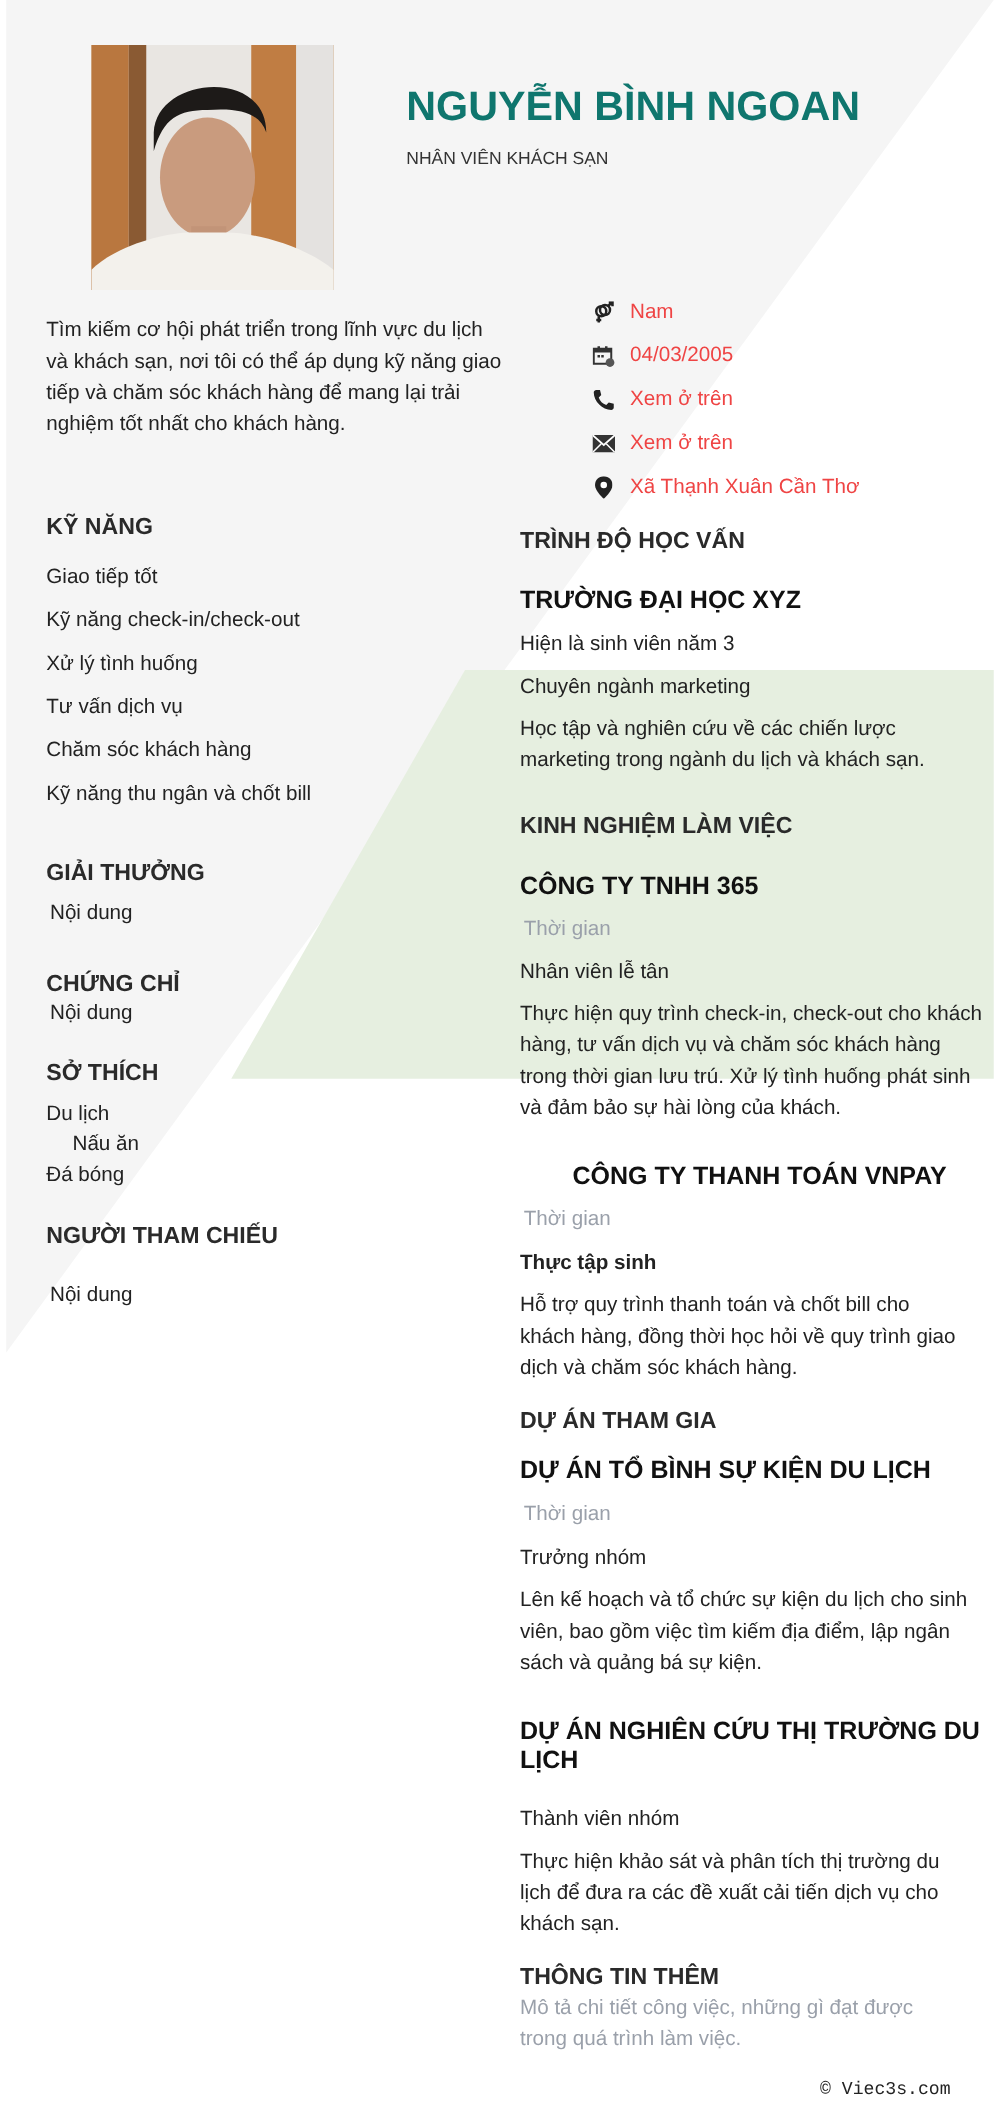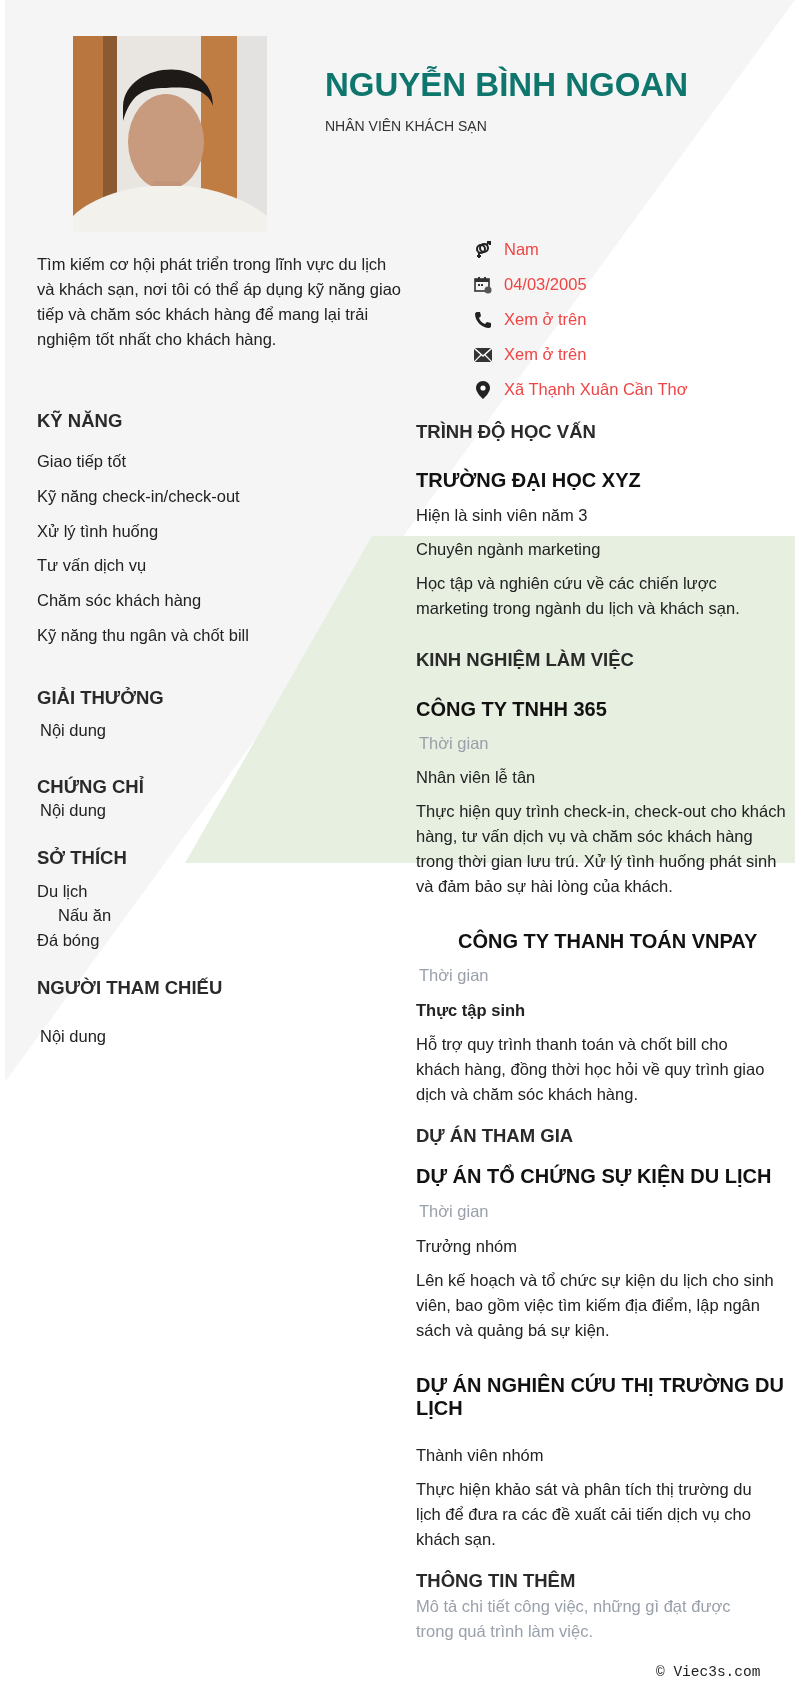--- a/index.html
+++ b/index.html
@@ -142,21 +142,21 @@
   <div class="t muted" style="left:419px; top:731px;">Thời gian</div>
   <div class="t" style="left:416px; top:765px;">Nhân viên lễ tân</div>
   <div class="t" style="left:416px; top:799px; width:370px;">Thực hiện quy trình check-in, check-out cho khách hàng, tư vấn dịch vụ và chăm sóc khách hàng trong thời gian lưu trú. Xử lý tình huống phát sinh và đảm bảo sự hài lòng của khách.</div>
 
   <div class="sub" style="left:416px; top:930px;margin-left:42px;">CÔNG TY THANH TOÁN VNPAY</div>
   <div class="t muted" style="left:419px; top:963px;">Thời gian</div>
   <div class="t" style="left:416px; top:998px;font-weight:bold;">Thực tập sinh</div>
   <div class="t" style="left:416px; top:1032px; width:350px;">Hỗ trợ quy trình thanh toán và chốt bill cho khách hàng, đồng thời học hỏi về quy trình giao dịch và chăm sóc khách hàng.</div>
 
   <div class="h" style="left:416px; top:1125px;">DỰ ÁN THAM GIA</div>
-  <div class="sub" style="left:416px; top:1165px;">DỰ ÁN TỔ CHỨNG SỰ KIỆN DU LỊCH</div>
+  <div class="sub" style="left:416px; top:1165px;">DỰ ÁN TỔ BÌNH SỰ KIỆN DU LỊCH</div>
   <div class="t muted" style="left:419px; top:1199px;">Thời gian</div>
   <div class="t" style="left:416px; top:1234px;">Trưởng nhóm</div>
   <div class="t" style="left:416px; top:1268px; width:360px;">Lên kế hoạch và tổ chức sự kiện du lịch cho sinh viên, bao gồm việc tìm kiếm địa điểm, lập ngân sách và quảng bá sự kiện.</div>
 
   <div class="sub" style="left:416px; top:1374px;">DỰ ÁN NGHIÊN CỨU THỊ TRƯỜNG DU LỊCH</div>
   <div class="t" style="left:416px; top:1443px;">Thành viên nhóm</div>
   <div class="t" style="left:416px; top:1477px; width:360px;">Thực hiện khảo sát và phân tích thị trường du lịch để đưa ra các đề xuất cải tiến dịch vụ cho khách sạn.</div>
 
   <div class="h" style="left:416px; top:1570px;">THÔNG TIN THÊM</div>
   <div class="t muted" style="left:416px; top:1594px; width:340px;"> Mô tả chi tiết công việc, những gì đạt được trong quá trình làm việc.</div>

